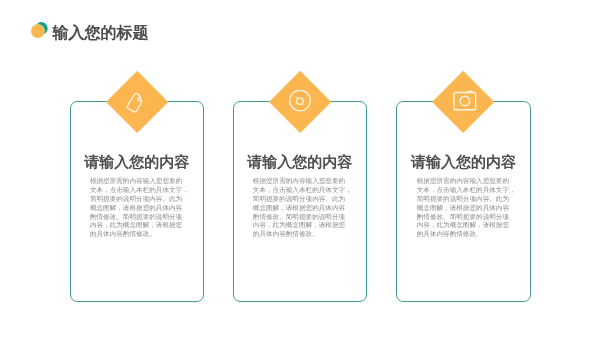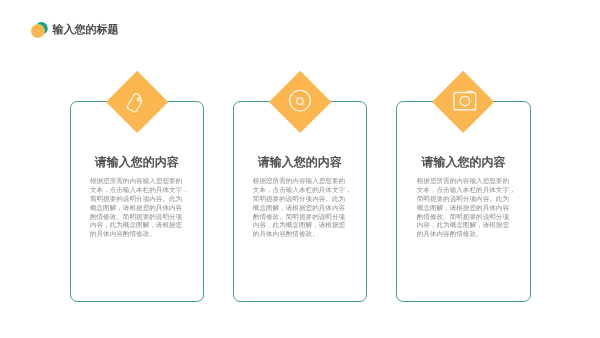--- a/index.html
+++ b/index.html
@@ -3,24 +3,24 @@
 <meta charset="utf-8">
 <style>
   html,body{margin:0;padding:0;}
   body{width:600px;height:338px;background:#ffffff;overflow:hidden;
        font-family:"Liberation Sans",sans-serif;
        -webkit-font-smoothing:antialiased;text-rendering:geometricPrecision;}
   .slide{position:relative;width:600px;height:338px;}
   .logo{position:absolute;left:31.2px;top:21.7px;width:18px;height:18px;overflow:visible;}
   .logo .c-teal{fill:#14a08a;}
   .logo .c-orange{fill:#fbb64f;stroke:#dce98f;stroke-width:5;}
-  .title{position:absolute;left:52.6px;top:23.0px;font-size:11px;font-weight:700;color:#4b4b4b;}
+  .title{position:absolute;left:52.6px;top:23.0px;font-size:16px;font-weight:700;color:#4b4b4b;}
   .card{position:absolute;top:101.4px;width:134.4px;height:200.2px;box-sizing:border-box;
         border:1.05px solid #3f9a95;border-radius:7.2px;}
-  .card-title{position:absolute;left:0;right:0;top:52.0px;text-align:center;font-size:12px;font-weight:700;color:#4f4f4f;}
+  .card-title{position:absolute;left:0;right:0;top:52.0px;text-align:center;font-size:15px;font-weight:700;color:#4f4f4f;}
   .card-body{position:absolute;left:19.3px;width:100px;top:75.8px;font-size:6.6px;color:#8a8a8a;}
   .bline{display:block;height:8.85px;line-height:8.85px;white-space:nowrap;}
   .card-body,.card-title,.title{will-change:opacity;}
   .dia-wrap{position:absolute;top:70.7px;width:62px;height:62px;z-index:5;}
   .dia{position:absolute;left:9.08px;top:9.08px;width:44.3px;height:44.3px;background:#fbb64f;transform:rotate(45deg);}
   .icon{position:absolute;left:0;top:0;width:62px;height:62px;}
 </style>
 </head>
 <body>
 

